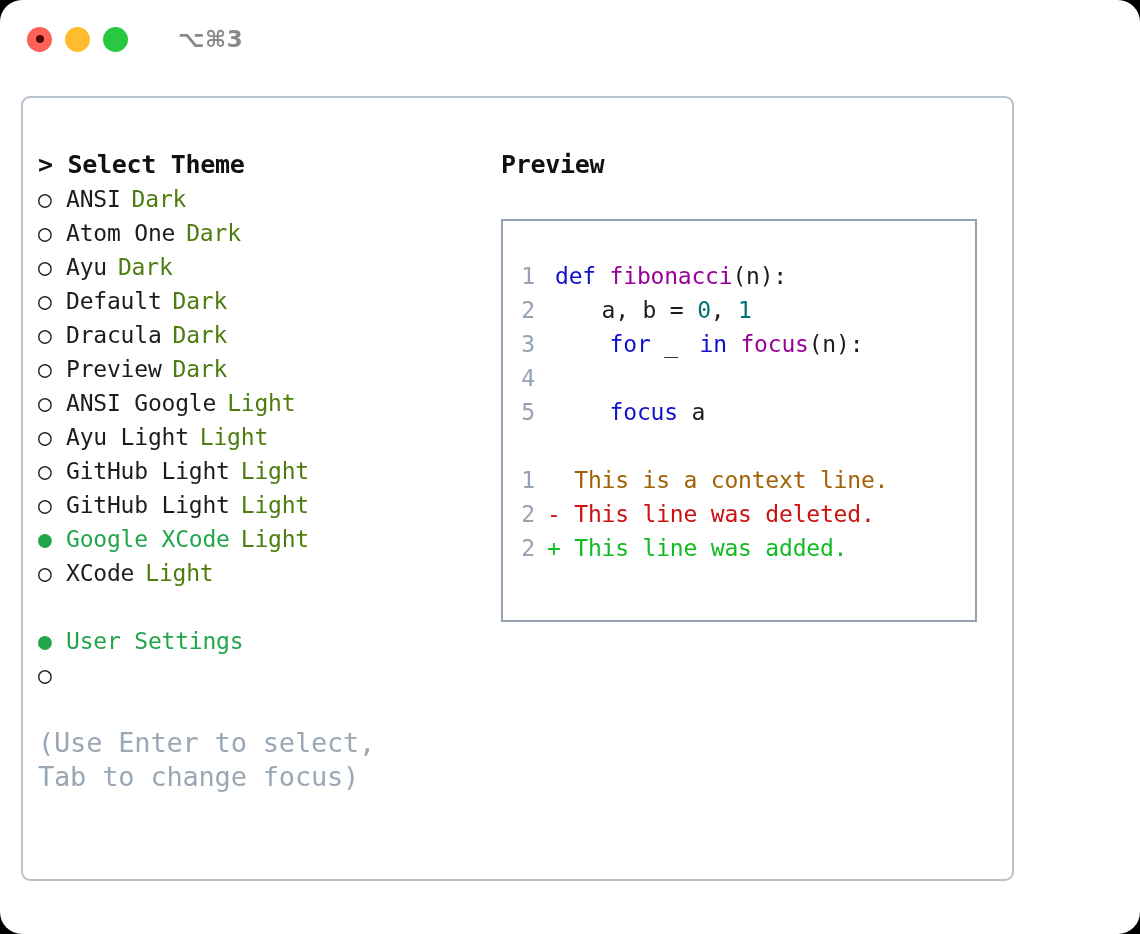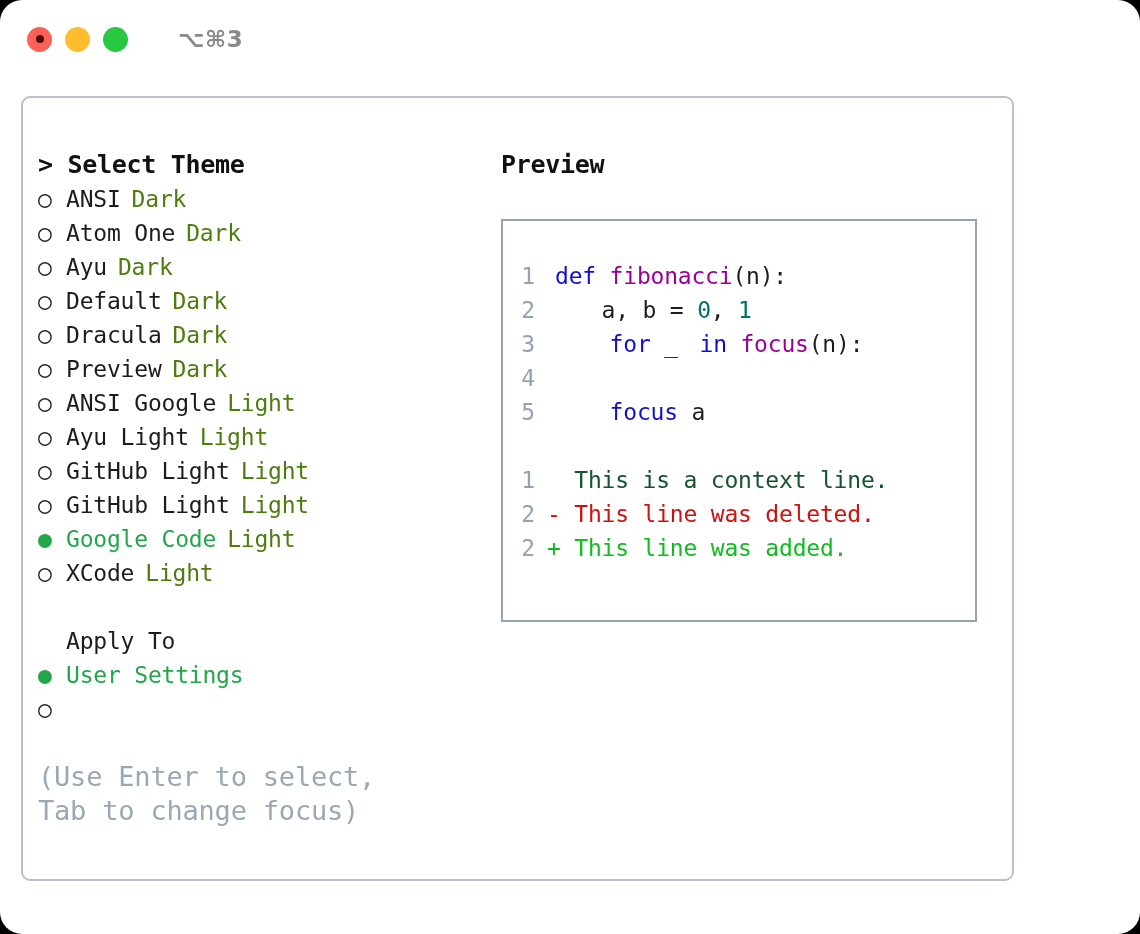--- a/index.html
+++ b/index.html
@@ -186,21 +186,21 @@
     box-sizing: border-box;
   }
   .code-text { color: #1c1c1c; }
 
   .tok-kw   { color: #1010cc; margin-left: 8px; }
   .tok-fn   { color: #990099; }
   .tok-num  { color: #007070; }
   .tok-pl   { color: #1c1c1c; }
 
   .diff-gap { height: 34px; }
-  .diff-ctx { color: #14532d; }
+  .diff-ctx { color: #a16207; }
   .diff-del { color: #cc1111; }
   .diff-add { color: #11bb22; }
 </style>
 </head>
 <body>
 
 <div class="window">
 
   <div class="titlebar">
     <div class="dots">
@@ -220,27 +220,26 @@
             <div class="theme-row"><span class="bullet">○</span><span class="theme-name">ANSI</span><span class="theme-variant">Dark</span></div>
             <div class="theme-row"><span class="bullet">○</span><span class="theme-name">Atom One</span><span class="theme-variant">Dark</span></div>
             <div class="theme-row"><span class="bullet">○</span><span class="theme-name">Ayu</span><span class="theme-variant">Dark</span></div>
             <div class="theme-row"><span class="bullet">○</span><span class="theme-name">Default</span><span class="theme-variant">Dark</span></div>
             <div class="theme-row"><span class="bullet">○</span><span class="theme-name">Dracula</span><span class="theme-variant">Dark</span></div>
             <div class="theme-row"><span class="bullet">○</span><span class="theme-name">Preview</span><span class="theme-variant">Dark</span></div>
             <div class="theme-row"><span class="bullet">○</span><span class="theme-name">ANSI Google</span><span class="theme-variant">Light</span></div>
             <div class="theme-row"><span class="bullet">○</span><span class="theme-name">Ayu Light</span><span class="theme-variant">Light</span></div>
             <div class="theme-row"><span class="bullet">○</span><span class="theme-name">GitHub Light</span><span class="theme-variant">Light</span></div>
             <div class="theme-row"><span class="bullet">○</span><span class="theme-name">GitHub Light</span><span class="theme-variant">Light</span></div>
-            <div class="theme-row selected"><span class="bullet selected">●</span><span class="theme-name">Google Code</span><span class="theme-variant">Light</span></div>
+            <div class="theme-row selected"><span class="bullet selected">●</span><span class="theme-name">Google XCode</span><span class="theme-variant">Light</span></div>
             <div class="theme-row"><span class="bullet">○</span><span class="theme-name">XCode</span><span class="theme-variant">Light</span></div>
           </div>
 
         <div class="spacer-row"></div>
 
-        <div class="section-heading">Apply To</div>
         <div id="apply-list">
             <div class="theme-row selected"><span class="bullet selected">●</span><span class="theme-name">User Settings</span></div>
             <div class="theme-row"><span class="bullet">○</span></div>
           </div>
 
         <div class="hint">(Use Enter to select, Tab to change focus)</div>
       </div>
 
       <div class="right-col">
         <div class="preview-heading">Preview</div>

